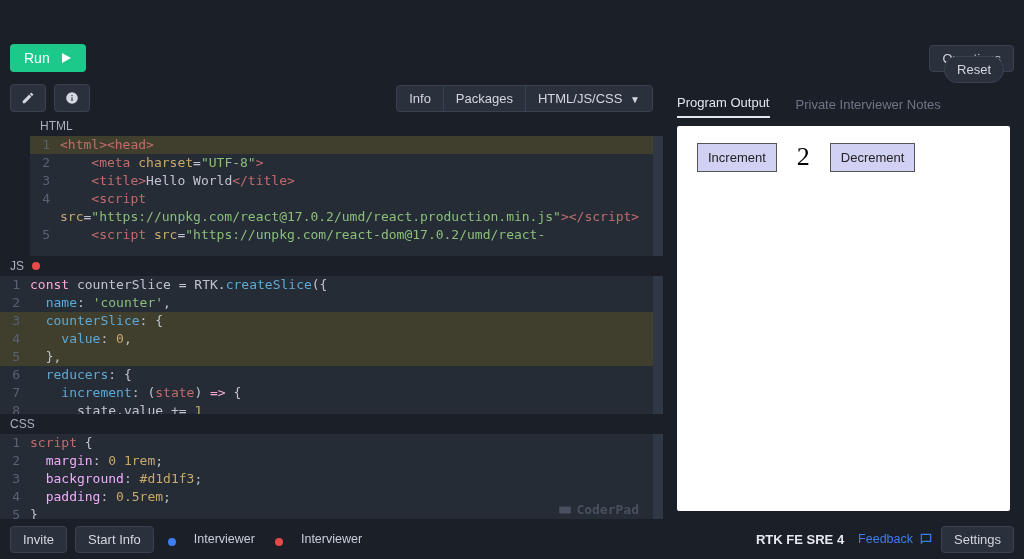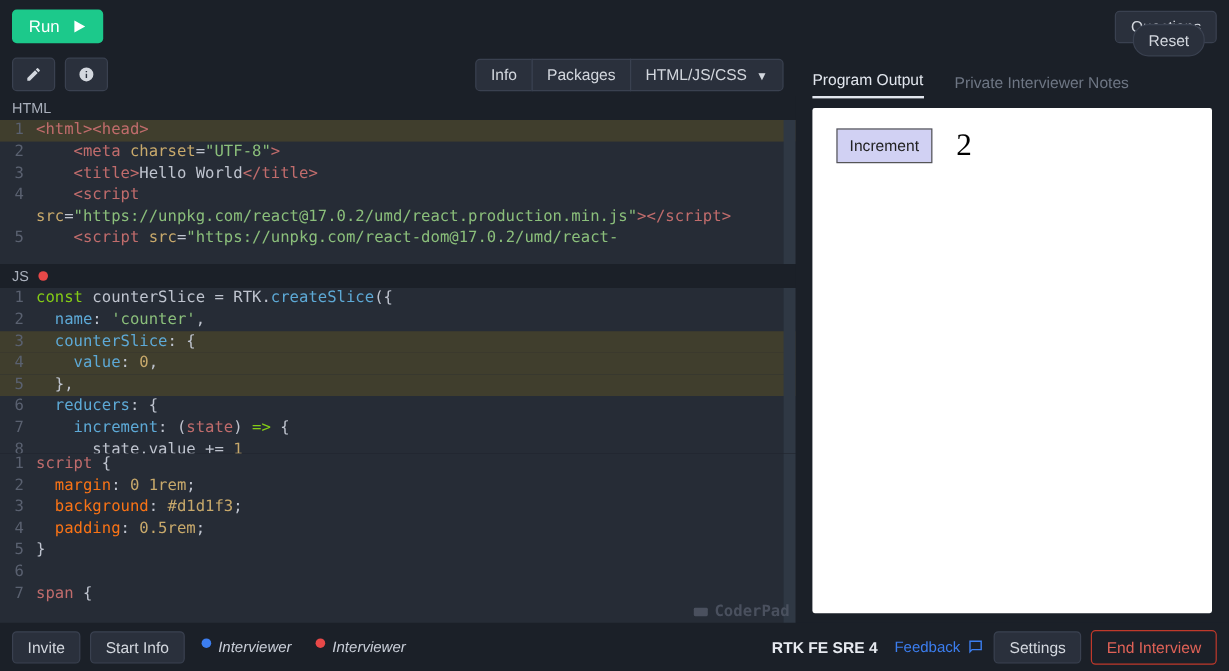--- a/index.html
+++ b/index.html
@@ -5,21 +5,21 @@
     * { margin:0; padding:0; box-sizing:border-box; }
     body {
       width:1024px; height:559px;
       background:#1b2028;
       font-family:-apple-system,BlinkMacSystemFont,"Segoe UI",sans-serif;
       font-size:13px; color:#c7ccd5;
       display:flex; flex-direction:column; overflow:hidden;
     }
     .topbar {
       height:44px; display:flex; align-items:center;
-      padding:6px 10px; gap:22px;
+      padding:6px 10px; gap:22px;margin-top:36px;
     }
     .run-btn {
       background:#1cc98b; color:#fff; border:none;
       padding:6px 14px; border-radius:4px;
       font-size:14px; font-weight:500;
       display:flex; align-items:center; gap:10px;
       cursor:pointer;
     }
     .run-btn svg { width:12px; height:12px; fill:#fff; }
     .spacer { flex:1; }
@@ -61,31 +61,31 @@
     .ed-body .scroll-shadow{position:absolute;top:0;right:0;width:10px;height:100%;background:#2f3844;}
     .line{display:flex;line-height:18px;white-space:pre;}
     .gutter{width:30px;text-align:right;color:#5a6170;padding-right:10px;user-select:none;}
     .code{flex:1;color:#bfc4cf;}
     .line.w{background:#403e2d;}
     .code.wrap{white-space:pre-wrap;word-break:break-all;}
     
     .t-tag{color:#c06c6c;}
     .t-attr{color:#c8a96b;}
     .t-str{color:#8bbf7b;}
-    .t-kw{color:#84cc16;}
+    .t-kw{color:#f9a8d4;}
     .t-fn{color:#5da9d6;}
     .t-prop{color:#5da9d6;}
     .t-num{color:#c8a96b;}
     .t-punc{color:#bfc4cf;}
     .t-id{color:#c06c6c;}
     .t-sel{color:#c06c6c;}
-    .t-cssprop{color:#f97316;}
+    .t-cssprop{color:#f0abfc;}
 
     .brand-mark{
-      position:absolute;right:5px;bottom:2px;color:#4e5563;font-size:13px;font-weight:600;
+      position:absolute;right:24px;bottom:2px;color:#4e5563;font-size:13px;font-weight:600;
       display:flex;align-items:center;gap:4px;opacity:.9;
     }
     .brand-mark svg{width:14px;height:14px;fill:#4e5563;}
 
     
     .tabs{height:30px;display:flex;align-items:flex-end;gap:16px;font-size:13px;}
     .tab{padding:0 0 6px 0;color:#6e7684;cursor:pointer;}
     .tab.active{color:#e2e6ee;border-bottom:2px solid #e2e6ee;}
     .output-frame{
       flex:1;background:#fff;border-radius:2px;margin-top:8px;position:relative;
@@ -100,22 +100,22 @@
       padding:6px 10px;font-size:13px;cursor:pointer;
     }
     .demo-row .cnt{font-size:26px;color:#000;padding:0 10px;}
 
     
     .bottombar{
       height:40px;display:flex;align-items:center;padding:0 10px;gap:8px;
       background:#1b2028;
     }
     .pill{
-      display:flex;align-items:flex-start;gap:6px;color:#c9ced8;font-size:12.5px;
-      padding:0 6px;cursor:pointer;font-style:italic;
+      display:flex;align-items:flex-end;gap:18px;color:#c9ced8;font-size:12.5px;
+      padding:0 6px;cursor:pointer;
     }
     .pill .dot{width:8px;height:8px;border-radius:50%;}
     .dot-blue{background:#3c7ef0;}
     .dot-red{background:#e74848;}
     .link{color:#3c7ef0;cursor:pointer;font-size:12.5px;display:flex;align-items:center;gap:6px;}
     .link svg{width:14px;height:14px;fill:none;stroke:#3c7ef0;stroke-width:2;}
     .danger-btn{
       background:transparent;border:1px solid #c0392b;color:#e06257;
       padding:6px 12px;border-radius:4px;font-size:13px;cursor:pointer;
     }
@@ -153,21 +153,21 @@
       <div class="seg-group">
         <button class="gbtn">Info</button>
         <button class="gbtn">Packages</button>
         <button class="gbtn">
           <span>HTML/JS/CSS</span>
           <span class="caret">▼</span>
         </button>
       </div>
     </div>
 
-    <div class="ed-section" style="flex:0 0 140px;">
+    <div class="ed-section" style="flex:0 0 140px;padding-left:30px;">
       <div class="ed-header">
           <span>HTML</span>
         </div>
       <div class="ed-body">
         <div class="scroll-shadow"></div>
         <div class="line w"><span class="gutter">1</span><span class="code"><span class="t-tag">&lt;html&gt;</span><span class="t-tag">&lt;head&gt;</span></span></div>
         <div class="line"><span class="gutter">2</span><span class="code">    <span class="t-tag">&lt;meta </span><span class="t-attr">charset</span><span class="t-punc">=</span><span class="t-str">"UTF-8"</span><span class="t-tag">&gt;</span></span></div>
         <div class="line"><span class="gutter">3</span><span class="code">    <span class="t-tag">&lt;title&gt;</span><span>Hello World</span><span class="t-tag">&lt;/title&gt;</span></span></div>
         <div class="line"><span class="gutter">4</span><span class="code">    <span class="t-tag">&lt;script</span></span></div>
         <div class="line"><span class="gutter">&nbsp;</span><span class="code wrap"><span class="t-attr">src</span><span class="t-punc">=</span><span class="t-str">"https://unpkg.com/react@17.0.2/umd/react.production.min.js"</span><span class="t-tag">&gt;</span><span class="t-tag">&lt;/script&gt;</span></span></div>
@@ -188,20 +188,23 @@
         <div class="line w"><span class="gutter">3</span><span class="code"><span class="t-prop">  counterSlice</span><span class="t-punc">: {</span></span></div>
         <div class="line w"><span class="gutter">4</span><span class="code"><span class="t-prop">    value</span><span class="t-punc">: </span><span class="t-num">0</span><span class="t-punc">,</span></span></div>
         <div class="line w"><span class="gutter">5</span><span class="code"><span class="t-punc">  },</span></span></div>
         <div class="line"><span class="gutter">6</span><span class="code"><span class="t-prop">  reducers</span><span class="t-punc">: {</span></span></div>
         <div class="line"><span class="gutter">7</span><span class="code"><span class="t-prop">    increment</span><span class="t-punc">: (</span><span class="t-id">state</span><span class="t-punc">) </span><span class="t-kw">=&gt;</span><span class="t-punc"> {</span></span></div>
         <div class="line"><span class="gutter">8</span><span class="code"><span>      state</span><span class="t-punc">.</span><span>value </span><span class="t-punc">+=</span><span> </span><span class="t-num">1</span></span></div>
       </div>
     </div>
 
     <div class="ed-section">
+      <div class="ed-header">
+          <span>CSS</span>
+        </div>
       <div class="ed-body">
         <div class="scroll-shadow"></div>
         <div class="line"><span class="gutter">1</span><span class="code"><span class="t-sel">script</span><span class="t-punc"> {</span></span></div>
         <div class="line"><span class="gutter">2</span><span class="code"><span class="t-cssprop">  margin</span><span class="t-punc">: </span><span class="t-num">0 1rem</span><span class="t-punc">;</span></span></div>
         <div class="line"><span class="gutter">3</span><span class="code"><span class="t-cssprop">  background</span><span class="t-punc">: </span><span class="t-num">#d1d1f3</span><span class="t-punc">;</span></span></div>
         <div class="line"><span class="gutter">4</span><span class="code"><span class="t-cssprop">  padding</span><span class="t-punc">: </span><span class="t-num">0.5rem</span><span class="t-punc">;</span></span></div>
         <div class="line"><span class="gutter">5</span><span class="code"><span class="t-punc">}</span></span></div>
         <div class="line"><span class="gutter">6</span><span class="code"></span></div>
         <div class="line"><span class="gutter">7</span><span class="code"><span class="t-sel">span</span><span class="t-punc"> {</span></span></div>
 
@@ -221,20 +224,21 @@
       <div class="tabs" style="flex:1;gap:26px;">
         <div class="tab active">Program Output</div>
         <div class="tab">Private Interviewer Notes</div>
       </div>
       <button class="gbtn reset-btn" style="position:relative;top:-34px;">Reset</button>
     </div>
     <div class="output-frame">
       <div class="demo-row">
         <button>Increment</button>
         <span class="cnt">2</span>
+        <button>Decrement</button>
       </div>
     </div>
   </div>
 </div>
 
 <div class="bottombar">
   <button class="gbtn">Invite</button>
   <button class="gbtn">Start Info</button>
   <div class="pill">
     <span class="dot dot-blue"></span>
@@ -246,14 +250,13 @@
   </div>
   <div class="spacer"></div>
   <span class="session-name">RTK FE SRE 4</span>
   <span class="link">
     <span>Feedback</span>
     <svg viewBox="0 0 24 24">
         <path d="M4 4h16v12H7l-3 3V4z"></path>
       </svg>
   </span>
   <button class="gbtn">Settings</button>
-  <button class="danger-btn">End Interview</button>
 </div>
 
 </body></html>

